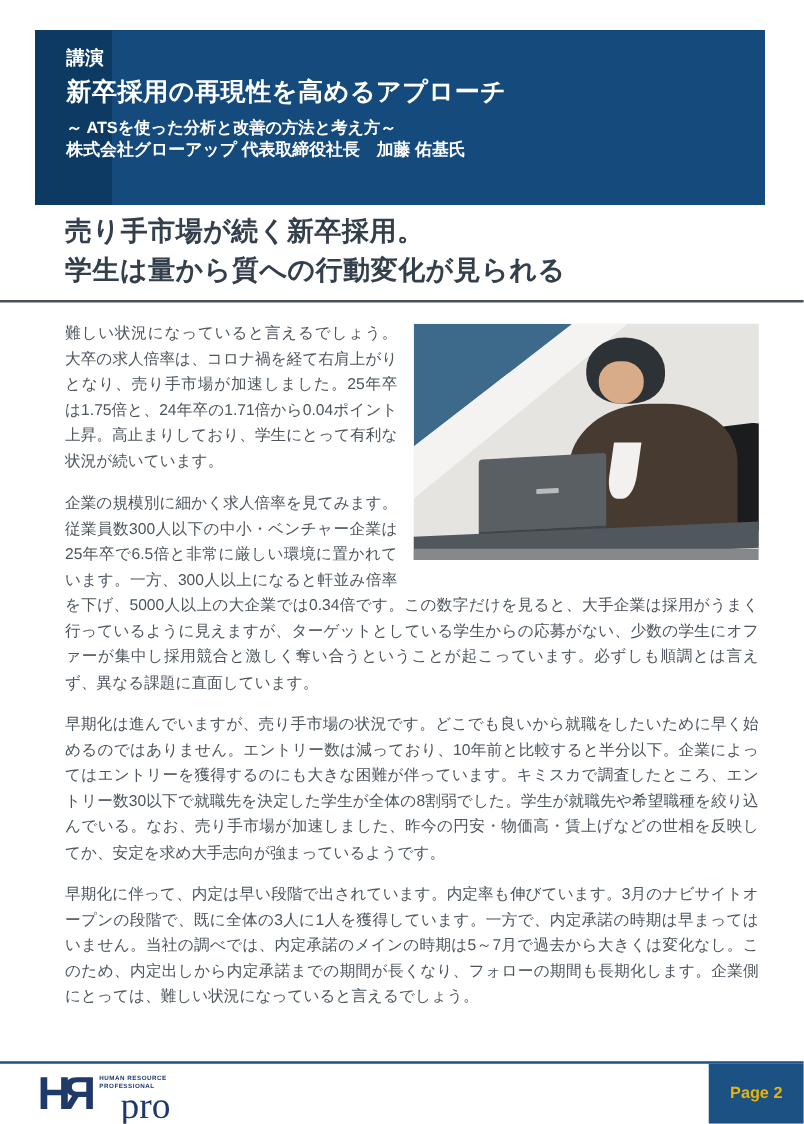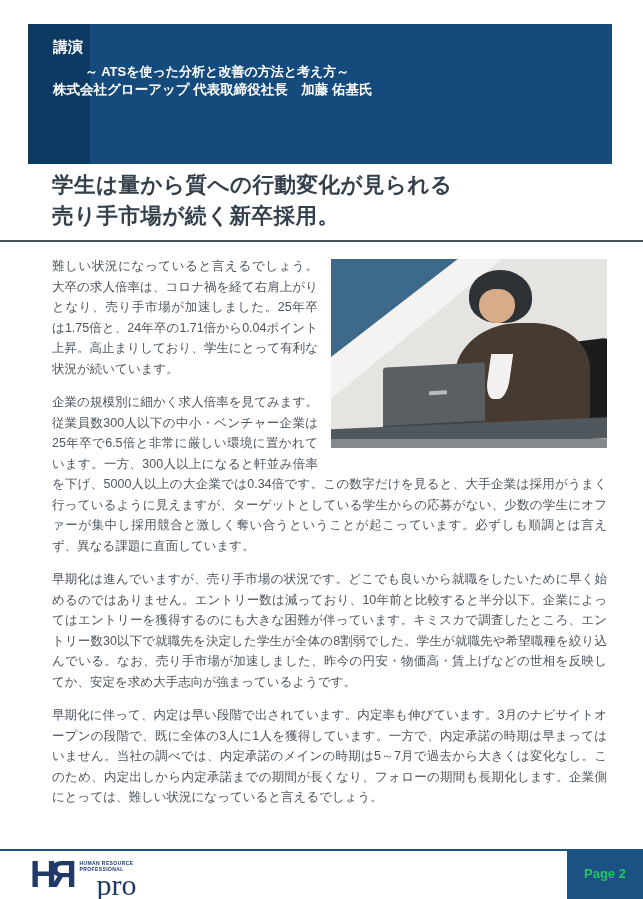--- a/index.html
+++ b/index.html
@@ -8,21 +8,21 @@
   .page { position:relative; width:643px; height:769px; background:#ffffff; }
 
   
   .header-block {
     position:absolute; left:28px; top:24px; width:584px; height:140px;
     background:linear-gradient(90deg,#0D3A63 0px,#0D3A63 62px,#154A7D 62px,#154A7D 100%);
     color:#ffffff; padding:13px 20px 0 25px;
   }
   .hdr-kicker   { font-size:15px; font-weight:bold; line-height:20px; }
   .hdr-title    { font-size:20px; font-weight:bold; line-height:26px; margin-top:4px; letter-spacing:0.5px; }
-  .hdr-subtitle { font-size:13px; font-weight:bold; line-height:18px; margin-top:6px;margin-left:32px; }
+  .hdr-subtitle { font-size:13px; font-weight:bold; line-height:18px; margin-top:6px; }
   .hdr-speaker  { font-size:13.5px; font-weight:bold; line-height:18px; margin-top:0; }
 
   
   .section-heading {
     position:absolute; left:52px; top:170px; width:560px;
     font-size:21.5px; font-weight:bold; color:#333F4B; line-height:31px; letter-spacing:0.5px;
   }
   .heading-rule { position:absolute; left:0; top:240px; width:643px; height:2px; background:#49525C; }
 
   
@@ -57,43 +57,44 @@
   .ph-laptop-logo { left:45%; top:45%; width:18%; height:6%; background:#b9bcbe; border-radius:1px; }
   .ph-table { left:-5%; bottom:2%; width:115%; height:11%; background:#50575D;
               transform:rotate(-2.5deg); border-radius:6px; }
   .ph-floor { left:0; bottom:0; width:100%; height:5%; background:#85898C; }
 
   
   .footer { position:absolute; left:0; top:846px; width:643px; height:53px; background:#ffffff; }
   .footer-rule { position:absolute; left:0; top:3px; width:643px; height:2px; background:#1C5184; }
   .page-badge {
     position:absolute; right:0; top:5px; width:76px; height:48px; background:#1C5184;
-    color:#22c55e; font-size:13px; font-weight:bold; text-align:center; line-height:46px;
+    color:#eab308; font-size:13px; font-weight:bold; text-align:center; line-height:46px;
   }
   .logo { position:absolute; left:30px; top:12px; display:flex; align-items:flex-start; color:#1F3A69; }
   .logo-h { font-size:37px; line-height:33px; font-weight:bold; letter-spacing:-2px; }
   .logo-r { display:inline-block; transform:scaleX(-1); margin-left:-3px; }
   .logo-right { display:flex; flex-direction:column; margin-left:3px; }
   .logo-small { font-size:5px; line-height:5.5px; font-weight:bold; letter-spacing:0.4px; margin-top:3px; }
   .logo-pro { font-family:"Liberation Serif","DejaVu Serif",serif; font-size:30px; line-height:25px; margin-top:0;margin-left:17px; }
 </style>
 </head>
 <body>
 
 <div class="page">
 
   <div class="header-block">
     <div class="hdr-kicker">講演</div>
+    <div class="hdr-title">新卒採用の再現性を高めるアプローチ</div>
     <div class="hdr-subtitle">～ ATSを使った分析と改善の方法と考え方～</div>
     <div class="hdr-speaker">株式会社グローアップ 代表取締役社長　加藤 佑基氏</div>
   </div>
 
   <div class="section-heading">
+    <div>売り手市場が続く新卒採用。</div>
     <div>学生は量から質への行動変化が見られる</div>
-    <div>売り手市場が続く新卒採用。</div>
   </div>
   <div class="heading-rule"></div>
 
   <div class="article">
     <div class="photo" title="講演者がデスクのノートパソコンに向かって話している写真">
       <div class="ph ph-blue"></div>
       <div class="ph ph-band"></div>
       <div class="ph ph-chair"></div>
       <div class="ph ph-jacket"></div>
       <div class="ph ph-shirt"></div>

